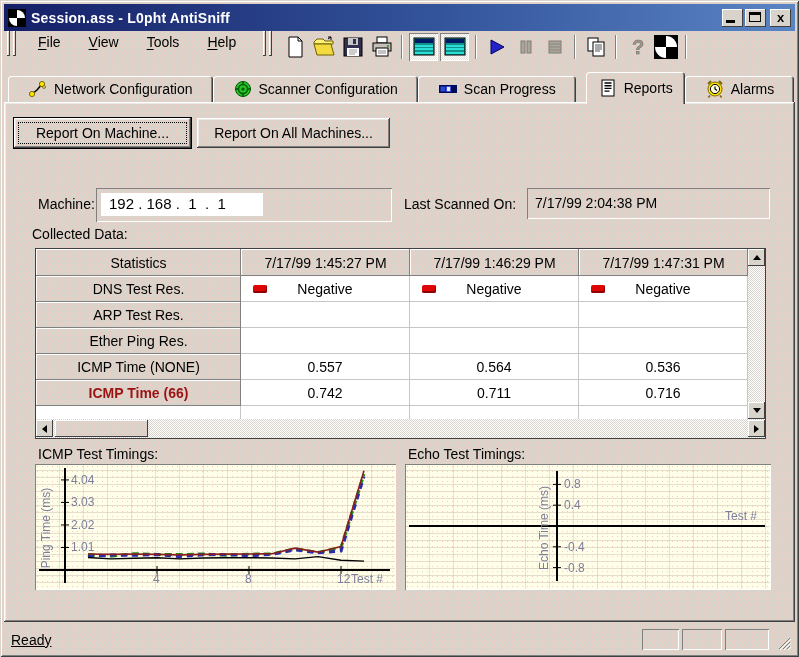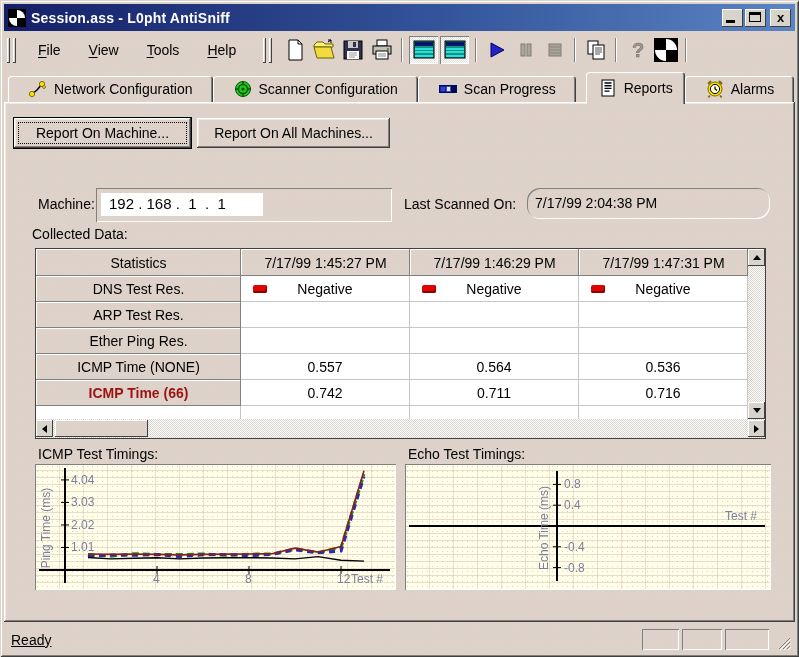--- a/index.html
+++ b/index.html
@@ -33,21 +33,21 @@
     background:linear-gradient(90deg,#151f67 0%,#33549b 55%,#5a84c4 100%);
     display:flex;align-items:center;padding:0 4px;}
   .titlebar .app-icon{width:18px;height:18px;margin-right:5px;flex:none;}
   .title-text{color:#fff;font-weight:bold;font-size:14px;letter-spacing:.2px;flex:1;white-space:nowrap;}
   .tb-ctl{width:21px;height:18px;margin-left:2px;background:#d8d4cc;position:relative;flex:none;cursor:default;}
   .tb-ctl.close{margin-left:4px;}
   .g-min{position:absolute;left:4px;bottom:4px;width:9px;height:3px;background:#000;}
   .g-max{position:absolute;left:4px;top:3px;width:12px;height:10px;border:1px solid #000;border-top-width:3px;}
   .g-x{position:absolute;left:0;top:0;width:100%;height:100%;font:bold 13px "Liberation Sans",sans-serif;color:#000;text-align:center;line-height:17px;}
 
-  .menubar{position:absolute;left:4px;top:31px;width:791px;height:38px;display:flex;align-items:center;}
+  .menubar{position:absolute;left:4px;top:31px;width:791px;height:38px;display:flex;align-items:flex-start;}
   .gripper{width:3px;height:25px;margin-left:3px;flex:none;}
   .menu-items{display:flex;margin-left:8px;margin-right:10px;}
   .menu-item{padding:3px 14px;font-size:14px;color:#000;white-space:nowrap;}
   .menu-item u{text-underline-offset:2px;}
   .toolbar{display:flex;align-items:center;margin-left:8px;height:32px;}
   .tb-btn{width:29px;height:28px;display:flex;align-items:center;justify-content:center;flex:none;}
   .tb-btn svg{width:24px;height:24px;}
   .tb-btn.toggled{box-shadow:inset 1px 1px 0 #808080,inset -1px -1px 0 #ffffff;background-color:#fff;
     background-image:linear-gradient(45deg,#e4e0da 25%,transparent 25%,transparent 75%,#e4e0da 75%),
                      linear-gradient(45deg,#e4e0da 25%,transparent 25%,transparent 75%,#e4e0da 75%);
@@ -68,21 +68,21 @@
     font-size:14px;color:#000;}
   .btn .focusrect{position:absolute;inset:4px;border:1px dotted #000;}
   .btn.default{outline:1px solid #000;}
 
   .lbl{position:absolute;font-size:14px;color:#000;white-space:nowrap;}
 
   .ipgroup{position:absolute;left:92px;top:86px;width:296px;height:34px;}
   .ipbox{position:absolute;left:5px;top:5px;width:162px;height:23px;background:#fff;
     font-size:15px;white-space:pre;padding:2px 0 0 8px;color:#000;}
   .sunkfield{position:absolute;left:523px;top:86px;width:243px;height:31px;
-    font-size:14px;padding:7px 0 0 8px;color:#000;white-space:nowrap;border-radius:13px;}
+    font-size:14px;padding:7px 0 0 8px;color:#000;white-space:nowrap;}
 
   .tablewrap{position:absolute;left:31px;top:146px;width:731px;height:191px;border:1px solid #404040;background:#fff;}
   .tgrid{position:absolute;left:0;top:0;right:17px;bottom:19px;overflow:hidden;}
   .trow{display:flex;height:26px;justify-content:space-between;}
   .trow.header{height:27px;}
   .trow.filler{height:16px;}
   .cell{flex:none;display:flex;align-items:center;justify-content:center;font-size:14px;position:relative;}
   .c0{width:205px;}.cd{width:169px;}
   .hc{box-shadow:inset -1px -1px 0 #808080,inset 1px 1px 0 #ffffff;}
   .dc{background:#fff;border-right:1px solid #c6c6c6;border-bottom:1px solid #c6c6c6;}

